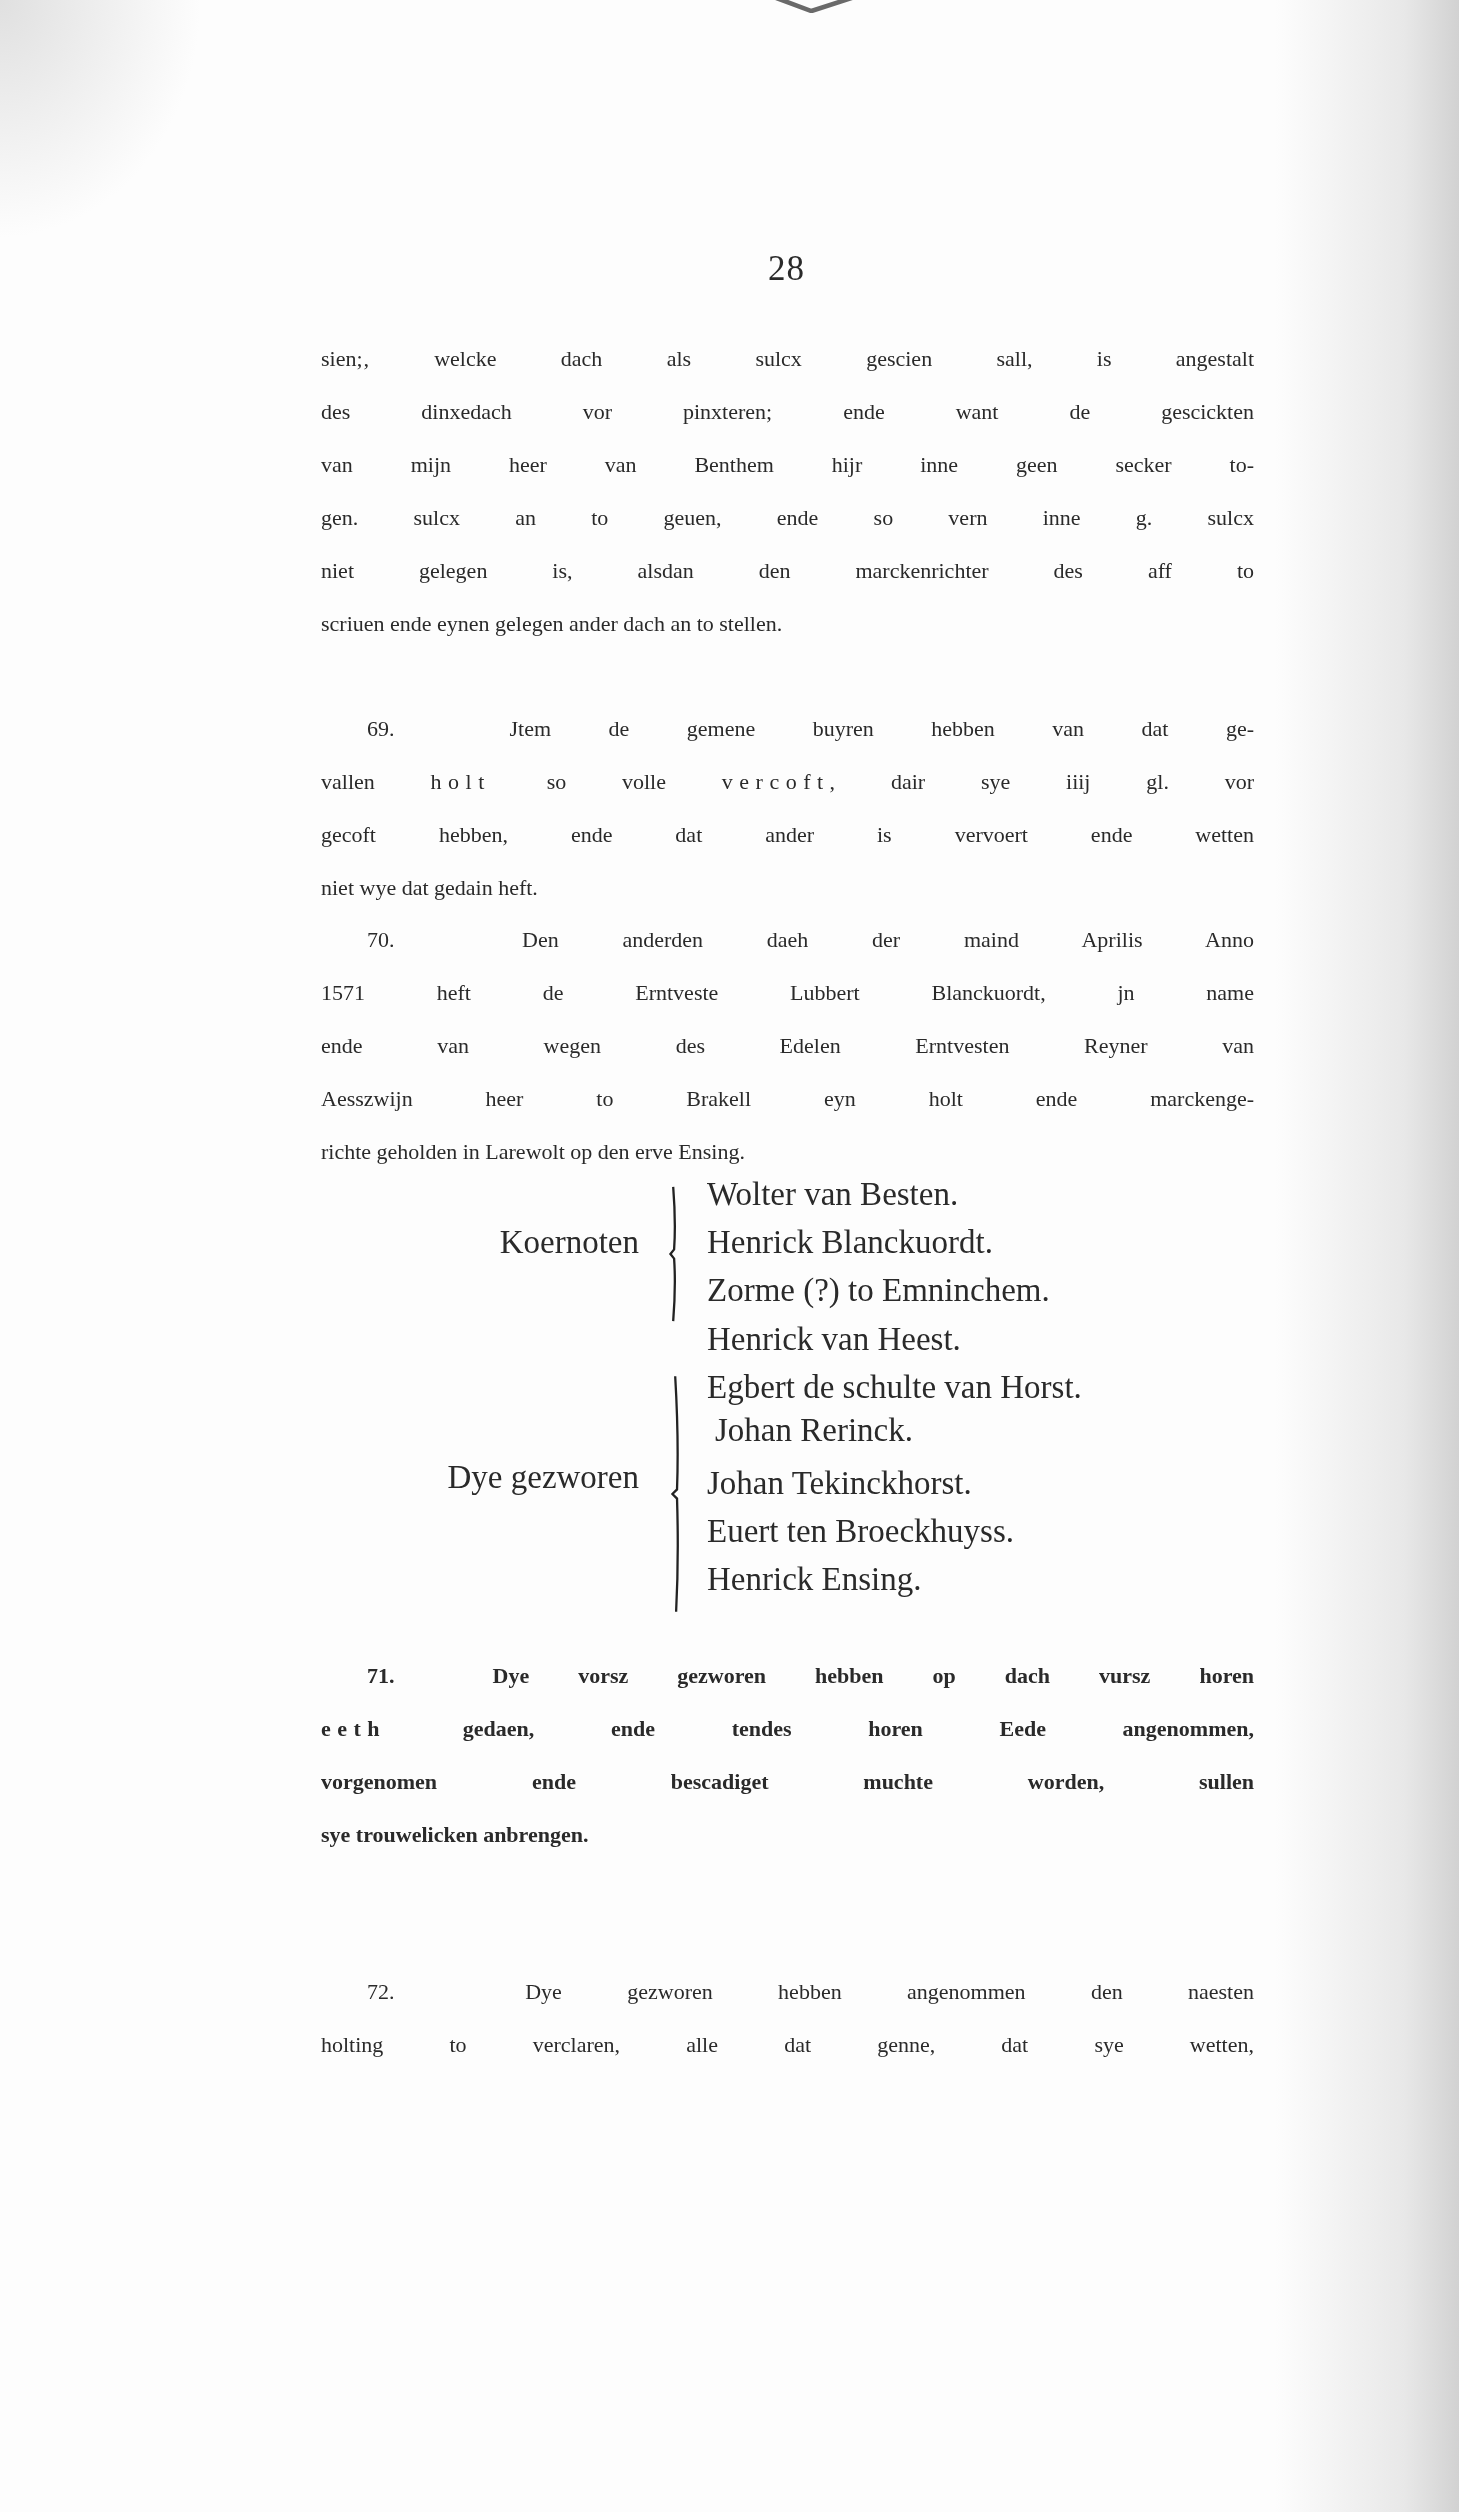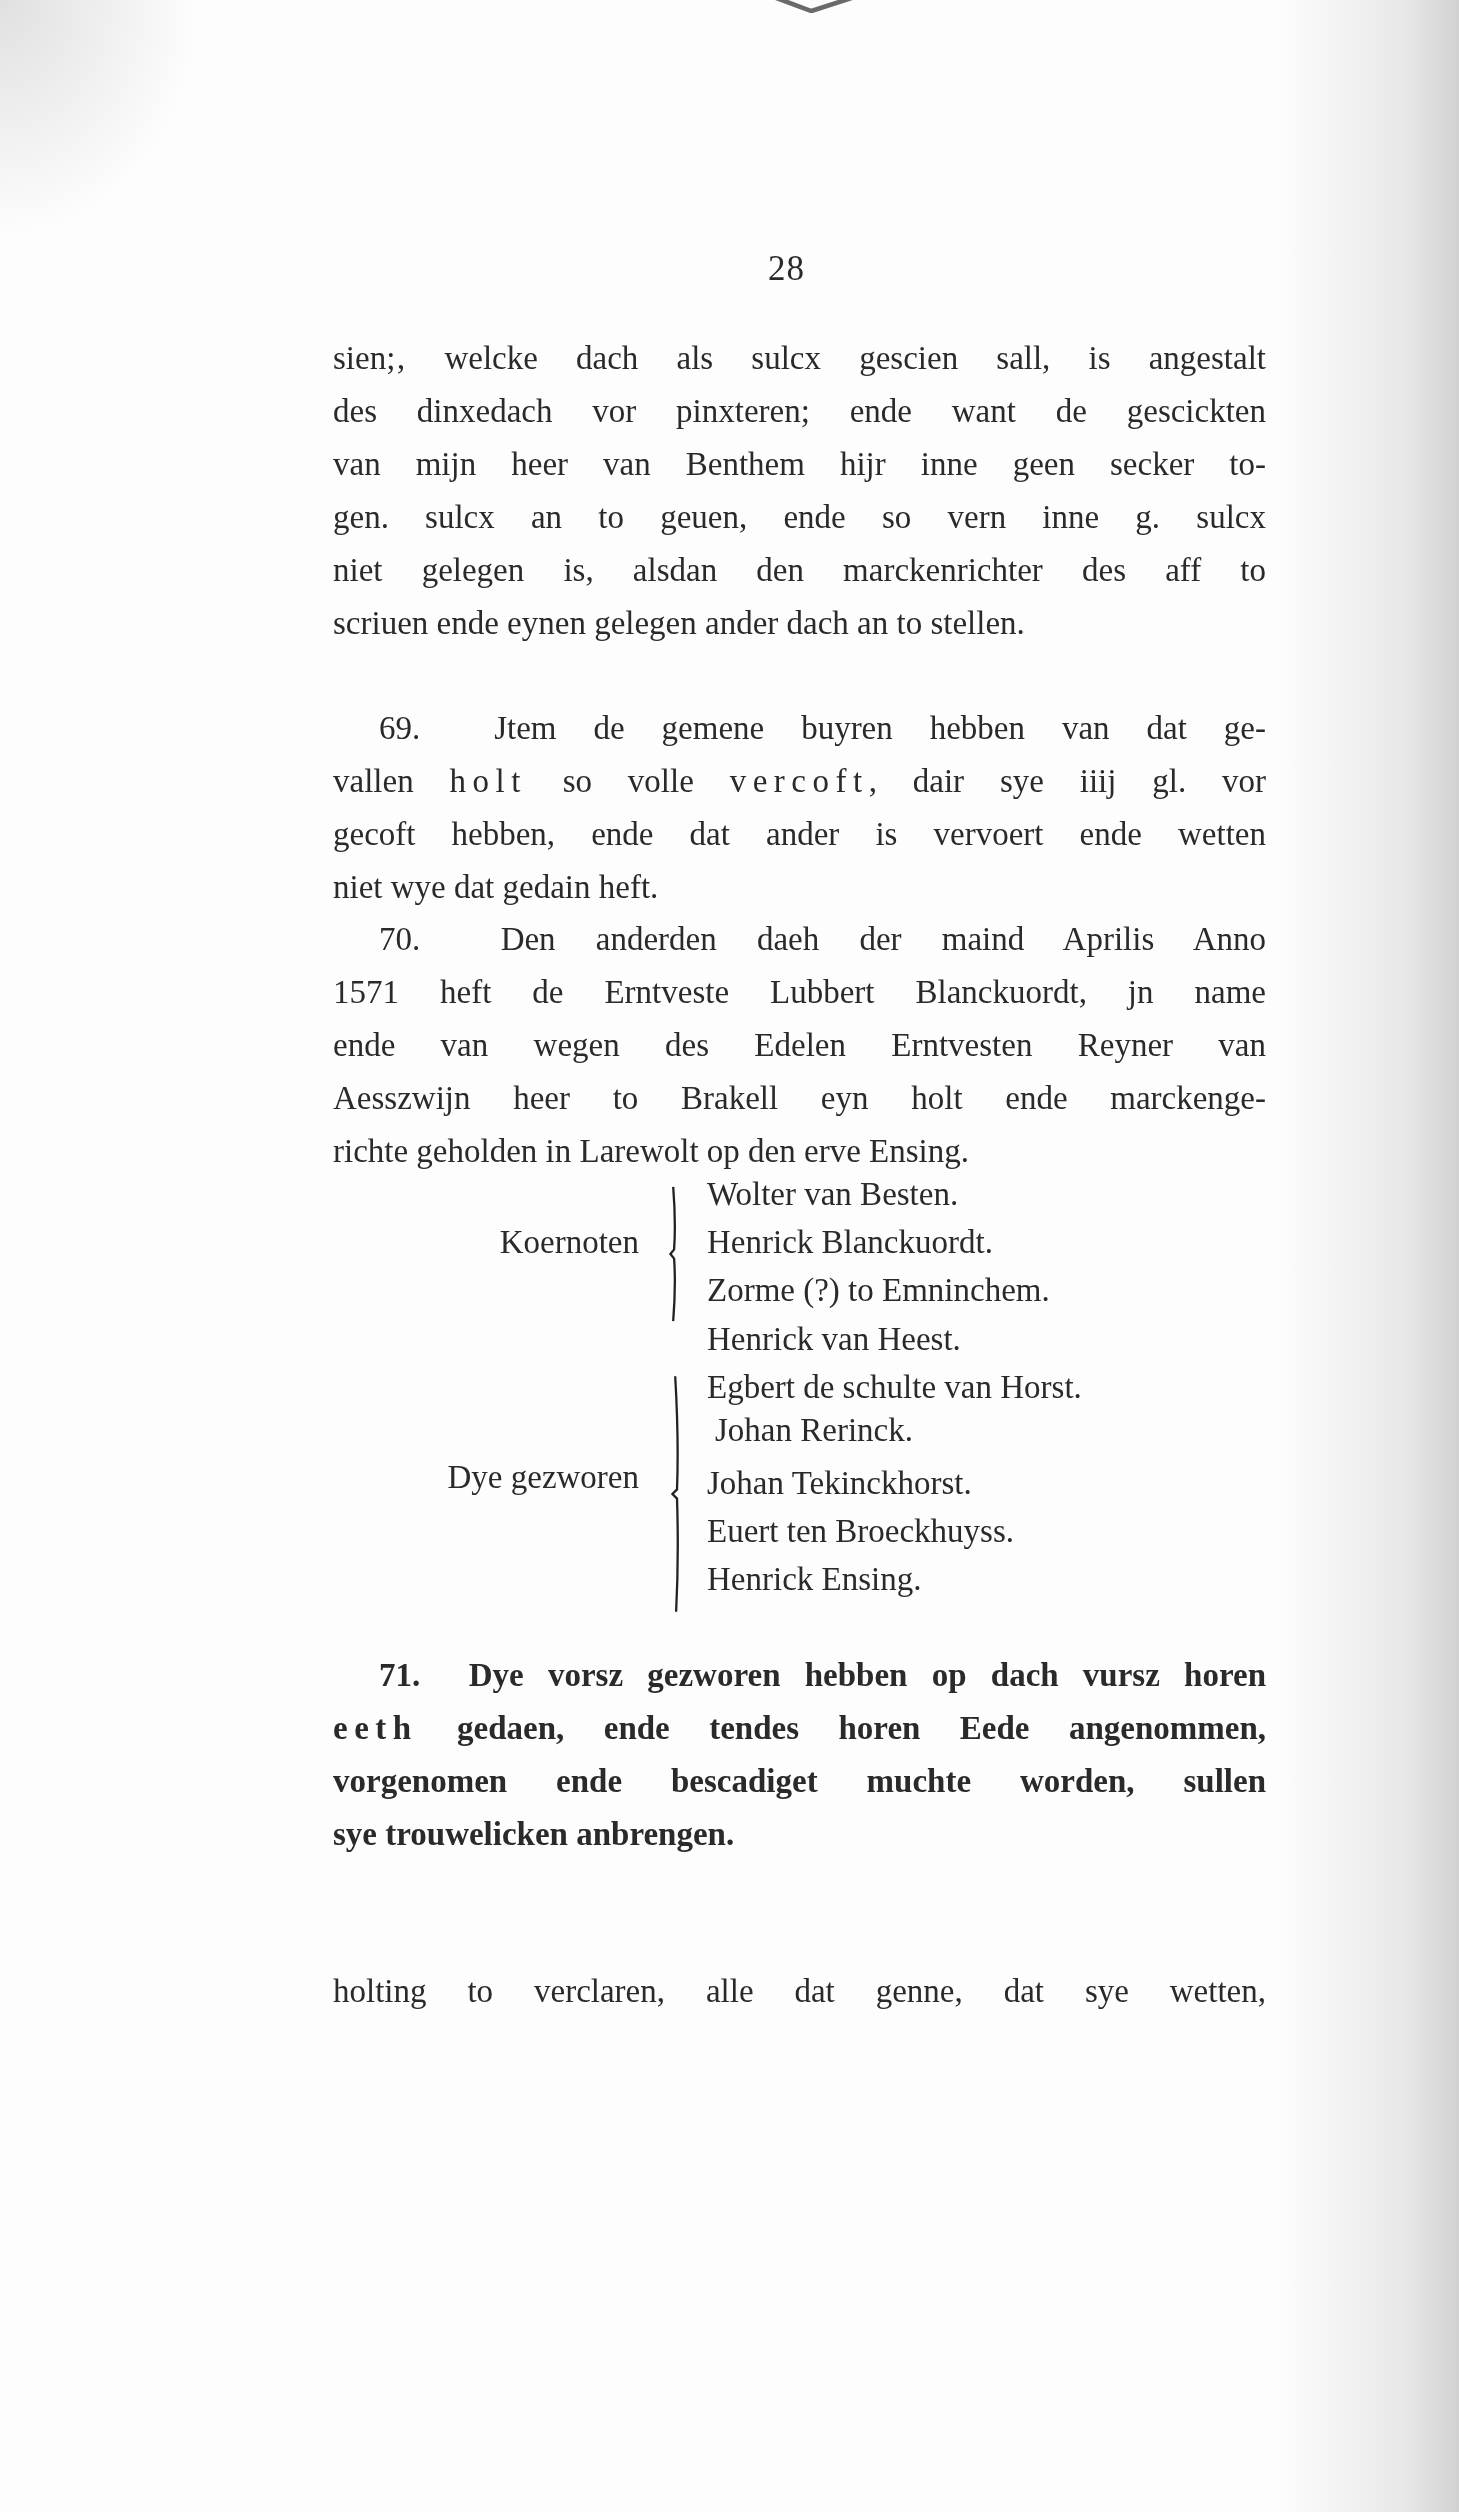--- a/index.html
+++ b/index.html
@@ -20,22 +20,22 @@
     pointer-events:none;
   }
   .top-mark {
     position:absolute; top:-13px; left:747px; width:138px; height:26px;
   }
   .page-number {
     position:absolute; top:249px; left:0; width:1573px; text-align:center;
     font-size:35px; letter-spacing:0.9px;
   }
   .text-block {
-    position:absolute; left:333px; width:933px;
-    font-size:33px; line-height:53px;
+    position:absolute; left:321px; width:933px;
+    font-size:22px; line-height:53px;
   }
   .line {
     display:block; height:53px; white-space:nowrap;
     text-align:justify; text-align-last:justify;
   }
   .line.last { text-align-last:left; }
   .line.indent { padding-left:46px; }
   .spaced { letter-spacing:6.5px; }
   .roster {
     position:absolute; left:321px; width:933px; font-size:33px;
@@ -105,15 +105,16 @@
 </div>
 
 <div class="text-block" style="top:1649px;font-weight:bold;">
   <span class="line indent"><span>71.</span>&nbsp;&nbsp;<span>Dye vorsz gezworen hebben op dach vursz horen</span></span>
   <span class="line"><span class="spaced">eeth</span><span> gedaen, ende tendes horen Eede angenommen,</span></span>
   <span class="line">vorgenomen ende bescadiget muchte worden, sullen</span>
   <span class="line last">sye trouwelicken anbrengen.</span>
 </div>
 
 <div class="text-block" style="top:1965px;">
+  <span class="line indent"><span>72.</span>&nbsp;&nbsp;<span>Dye gezworen hebben angenommen den naesten</span></span>
   <span class="line">holting to verclaren, alle dat genne, dat sye wetten,</span>
 </div>
 
 
 </body></html>

